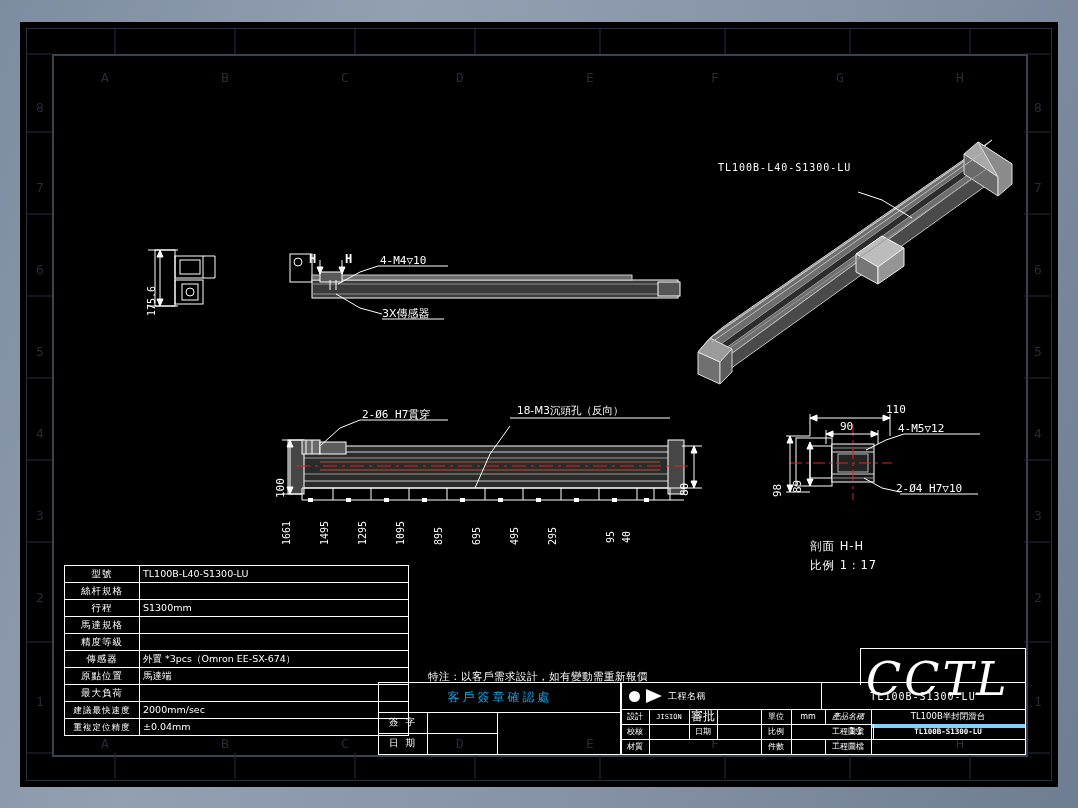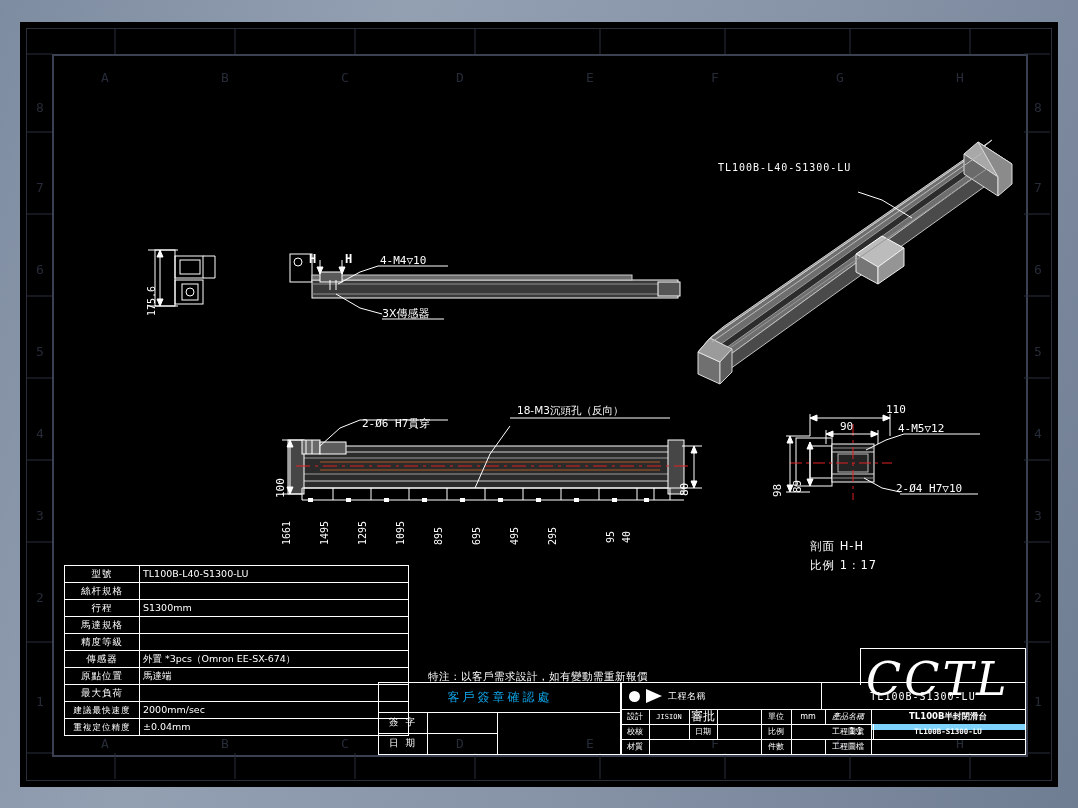--- a/index.html
+++ b/index.html
@@ -278,21 +278,21 @@
         <rect x="402" y="476" width="5" height="4"></rect>
         <rect x="440" y="476" width="5" height="4"></rect>
         <rect x="478" y="476" width="5" height="4"></rect>
         <rect x="516" y="476" width="5" height="4"></rect>
         <rect x="554" y="476" width="5" height="4"></rect>
         <rect x="592" y="476" width="5" height="4"></rect>
         <rect x="624" y="476" width="5" height="4"></rect>
       </g>
     </svg>
 
-    <div class="txt mono" style="left:342px;top:394px;font-size:11px;">2-Ø6 H7貫穿</div>
+    <div class="txt mono" style="left:342px;top:385px;font-size:11px;">2-Ø6 H7貫穿</div>
     <div class="txt" style="left:497px;top:382px;font-size:10.5px;">18-M3沉頭孔（反向）</div>
     <div class="dimtxt vert" style="left:267px;top:463px;font-size:11px;">100</div>
     <div class="dimtxt vert" style="left:671px;top:461px;font-size:11px;">80</div>
 
     <div class="dimtxt vert" style="left:272px;top:512px;">1661</div>
     <div class="dimtxt vert" style="left:310px;top:512px;">1495</div>
     <div class="dimtxt vert" style="left:348px;top:512px;">1295</div>
     <div class="dimtxt vert" style="left:386px;top:512px;">1095</div>
     <div class="dimtxt vert" style="left:424px;top:512px;">895</div>
     <div class="dimtxt vert" style="left:462px;top:512px;">695</div>
@@ -440,21 +440,21 @@
                   display:flex;align-items:center;justify-content:center;letter-spacing:1px;
                   font-family:'DejaVu Sans Mono','Liberation Mono',monospace;">TL100B-S1300-LU</div>
 
       <div style="position:absolute;left:0;top:26px;width:28px;height:15px;border-right:1px solid #fff;border-bottom:1px solid #fff;color:#fff;font-size:8px;display:flex;align-items:center;justify-content:center;">設計</div>
       <div style="position:absolute;left:28px;top:26px;width:40px;height:15px;border-right:1px solid #fff;border-bottom:1px solid #fff;color:#fff;font-size:7px;display:flex;align-items:center;justify-content:center;font-family:'DejaVu Sans Mono','Liberation Mono',monospace;">JISION</div>
       <div style="position:absolute;left:68px;top:26px;width:28px;height:15px;border-right:1px solid #fff;border-bottom:1px solid #fff;color:#fff;font-size:12px;display:flex;align-items:center;justify-content:center;">審批</div>
       <div style="position:absolute;left:96px;top:26px;width:44px;height:15px;border-right:1px solid #fff;border-bottom:1px solid #fff;"></div>
       <div style="position:absolute;left:140px;top:26px;width:30px;height:15px;border-right:1px solid #fff;border-bottom:1px solid #fff;color:#fff;font-size:8px;display:flex;align-items:center;justify-content:center;">單位</div>
       <div style="position:absolute;left:170px;top:26px;width:34px;height:15px;border-right:1px solid #fff;border-bottom:1px solid #fff;color:#fff;font-size:8px;display:flex;align-items:center;justify-content:center;">mm</div>
       <div style="position:absolute;left:204px;top:26px;width:46px;height:15px;border-right:1px solid #fff;border-bottom:1px solid #fff;color:#fff;font-size:8px;display:flex;align-items:center;justify-content:center;font-style:italic;">產品名稱</div>
-      <div style="position:absolute;left:250px;top:26px;width:154px;height:15px;border-bottom:6px solid #7dd3fc;color:#fff;font-size:8.5px;display:flex;align-items:center;justify-content:center;font-weight:bold;">TL100B半封閉滑台</div>
+      <div style="position:absolute;left:250px;top:26px;width:154px;height:15px;border-bottom:4px solid #7dd3fc;color:#fff;font-size:8.5px;display:flex;align-items:center;justify-content:center;font-weight:normal;">TL100B半封閉滑台</div>
 
       <div style="position:absolute;left:0;top:41px;width:28px;height:15px;border-right:1px solid #fff;border-bottom:1px solid #fff;color:#fff;font-size:8px;display:flex;align-items:center;justify-content:center;">校核</div>
       <div style="position:absolute;left:28px;top:41px;width:40px;height:15px;border-right:1px solid #fff;border-bottom:1px solid #fff;"></div>
       <div style="position:absolute;left:68px;top:41px;width:28px;height:15px;border-right:1px solid #fff;border-bottom:1px solid #fff;color:#fff;font-size:8px;display:flex;align-items:center;justify-content:center;">日期</div>
       <div style="position:absolute;left:96px;top:41px;width:44px;height:15px;border-right:1px solid #fff;border-bottom:1px solid #fff;"></div>
       <div style="position:absolute;left:140px;top:41px;width:30px;height:15px;border-right:1px solid #fff;border-bottom:1px solid #fff;color:#fff;font-size:8px;display:flex;align-items:center;justify-content:center;">比例</div>
       <div style="position:absolute;left:170px;top:41px;width:34px;height:15px;border-right:1px solid #fff;border-bottom:1px solid #fff;color:#fff;font-size:8px;display:flex;align-items:center;justify-content:center;padding-left:48px;">1:1</div>
       <div style="position:absolute;left:204px;top:41px;width:46px;height:15px;border-right:1px solid #fff;border-bottom:1px solid #fff;color:#fff;font-size:8px;display:flex;align-items:center;justify-content:center;">工程圖號</div>
       <div style="position:absolute;left:250px;top:41px;width:154px;height:15px;border-bottom:1px solid #fff;color:#fff;font-size:7.5px;display:flex;align-items:center;justify-content:center;font-weight:bold;font-family:'DejaVu Sans Mono','Liberation Mono',monospace;">TL100B-S1300-LU</div>
 

